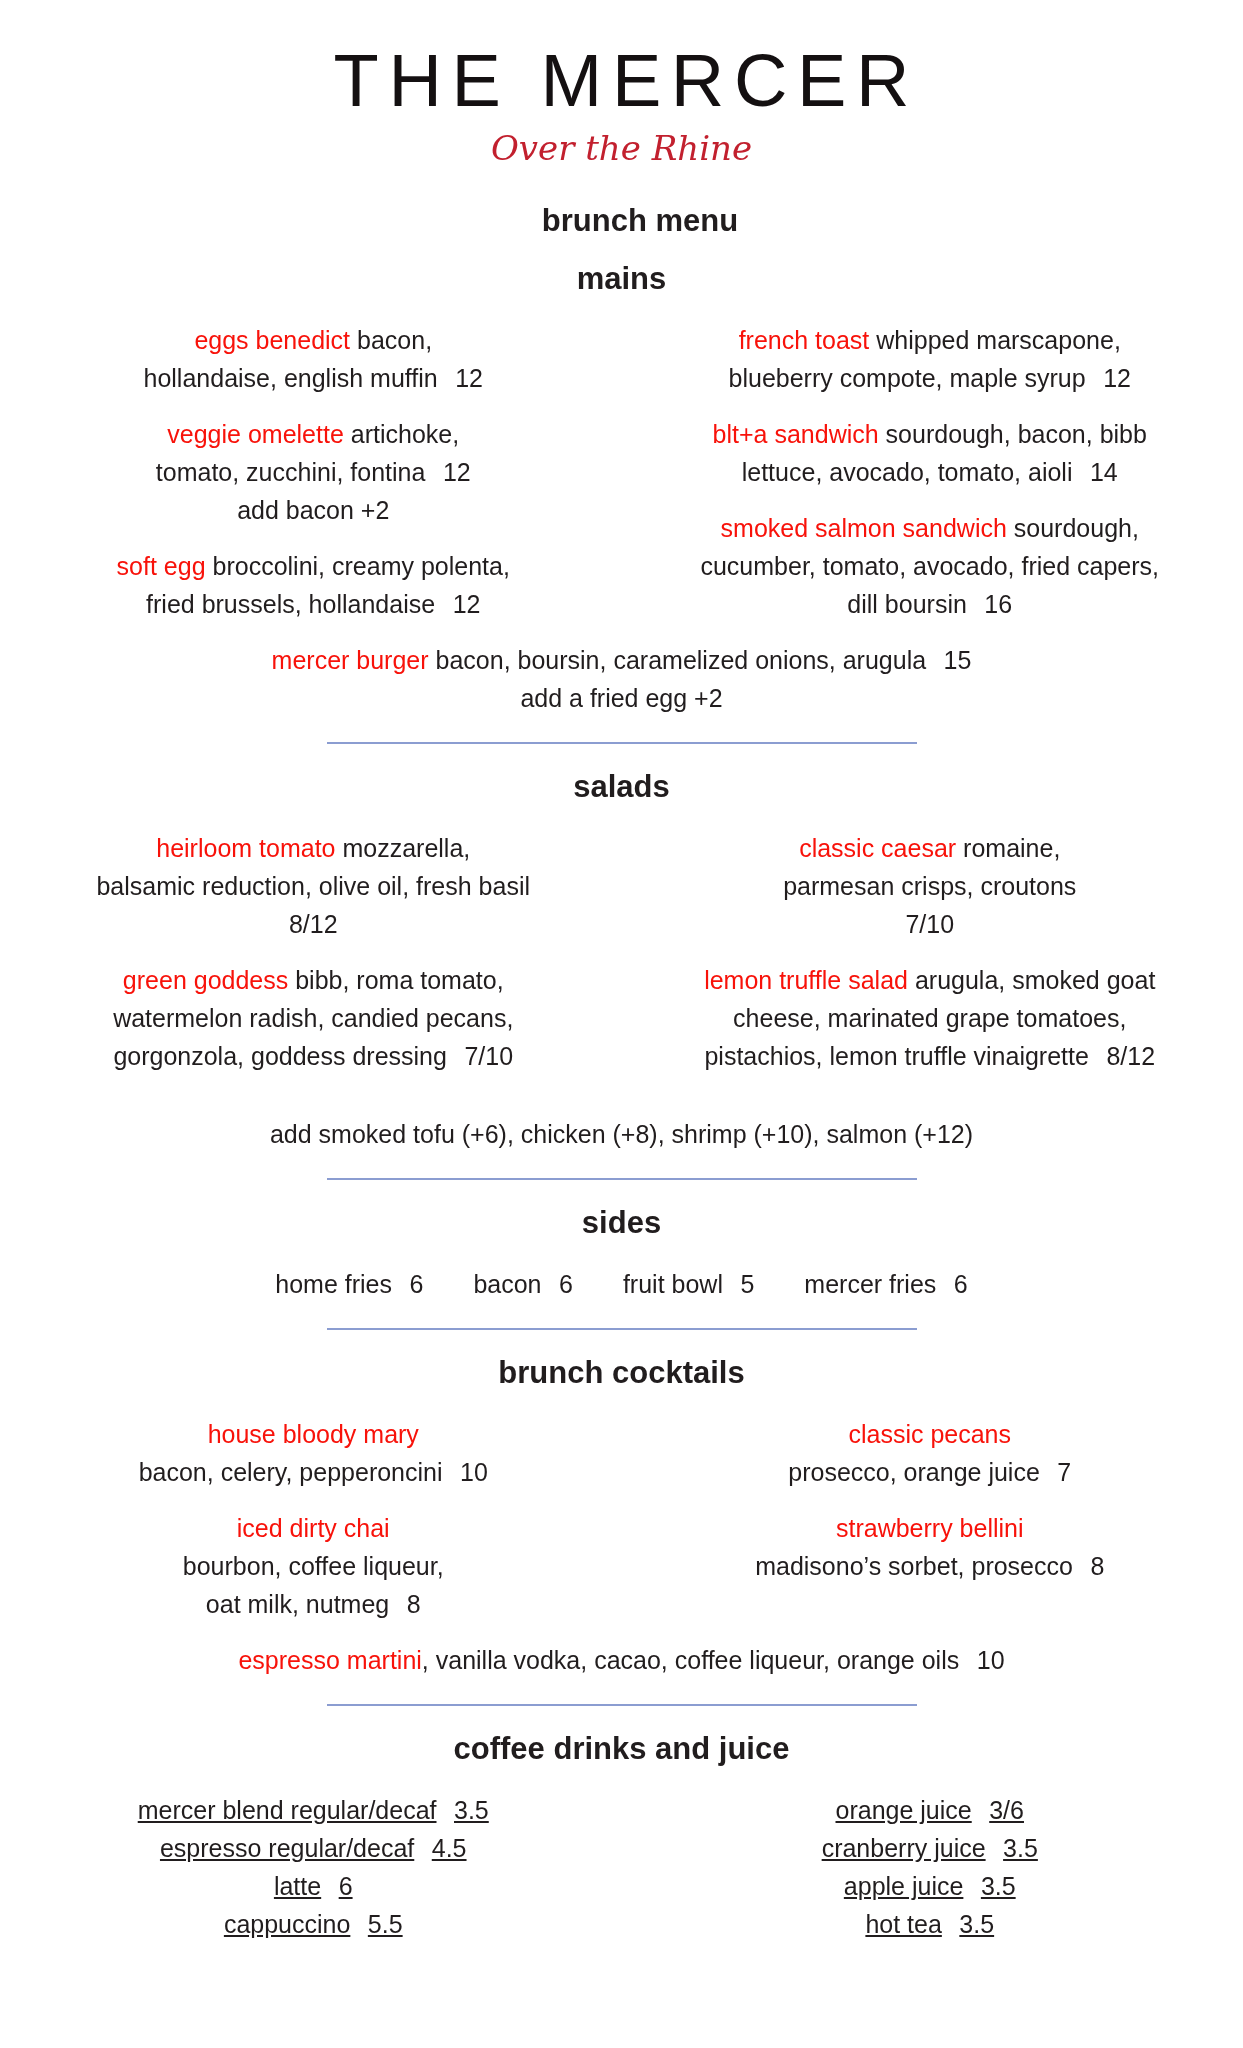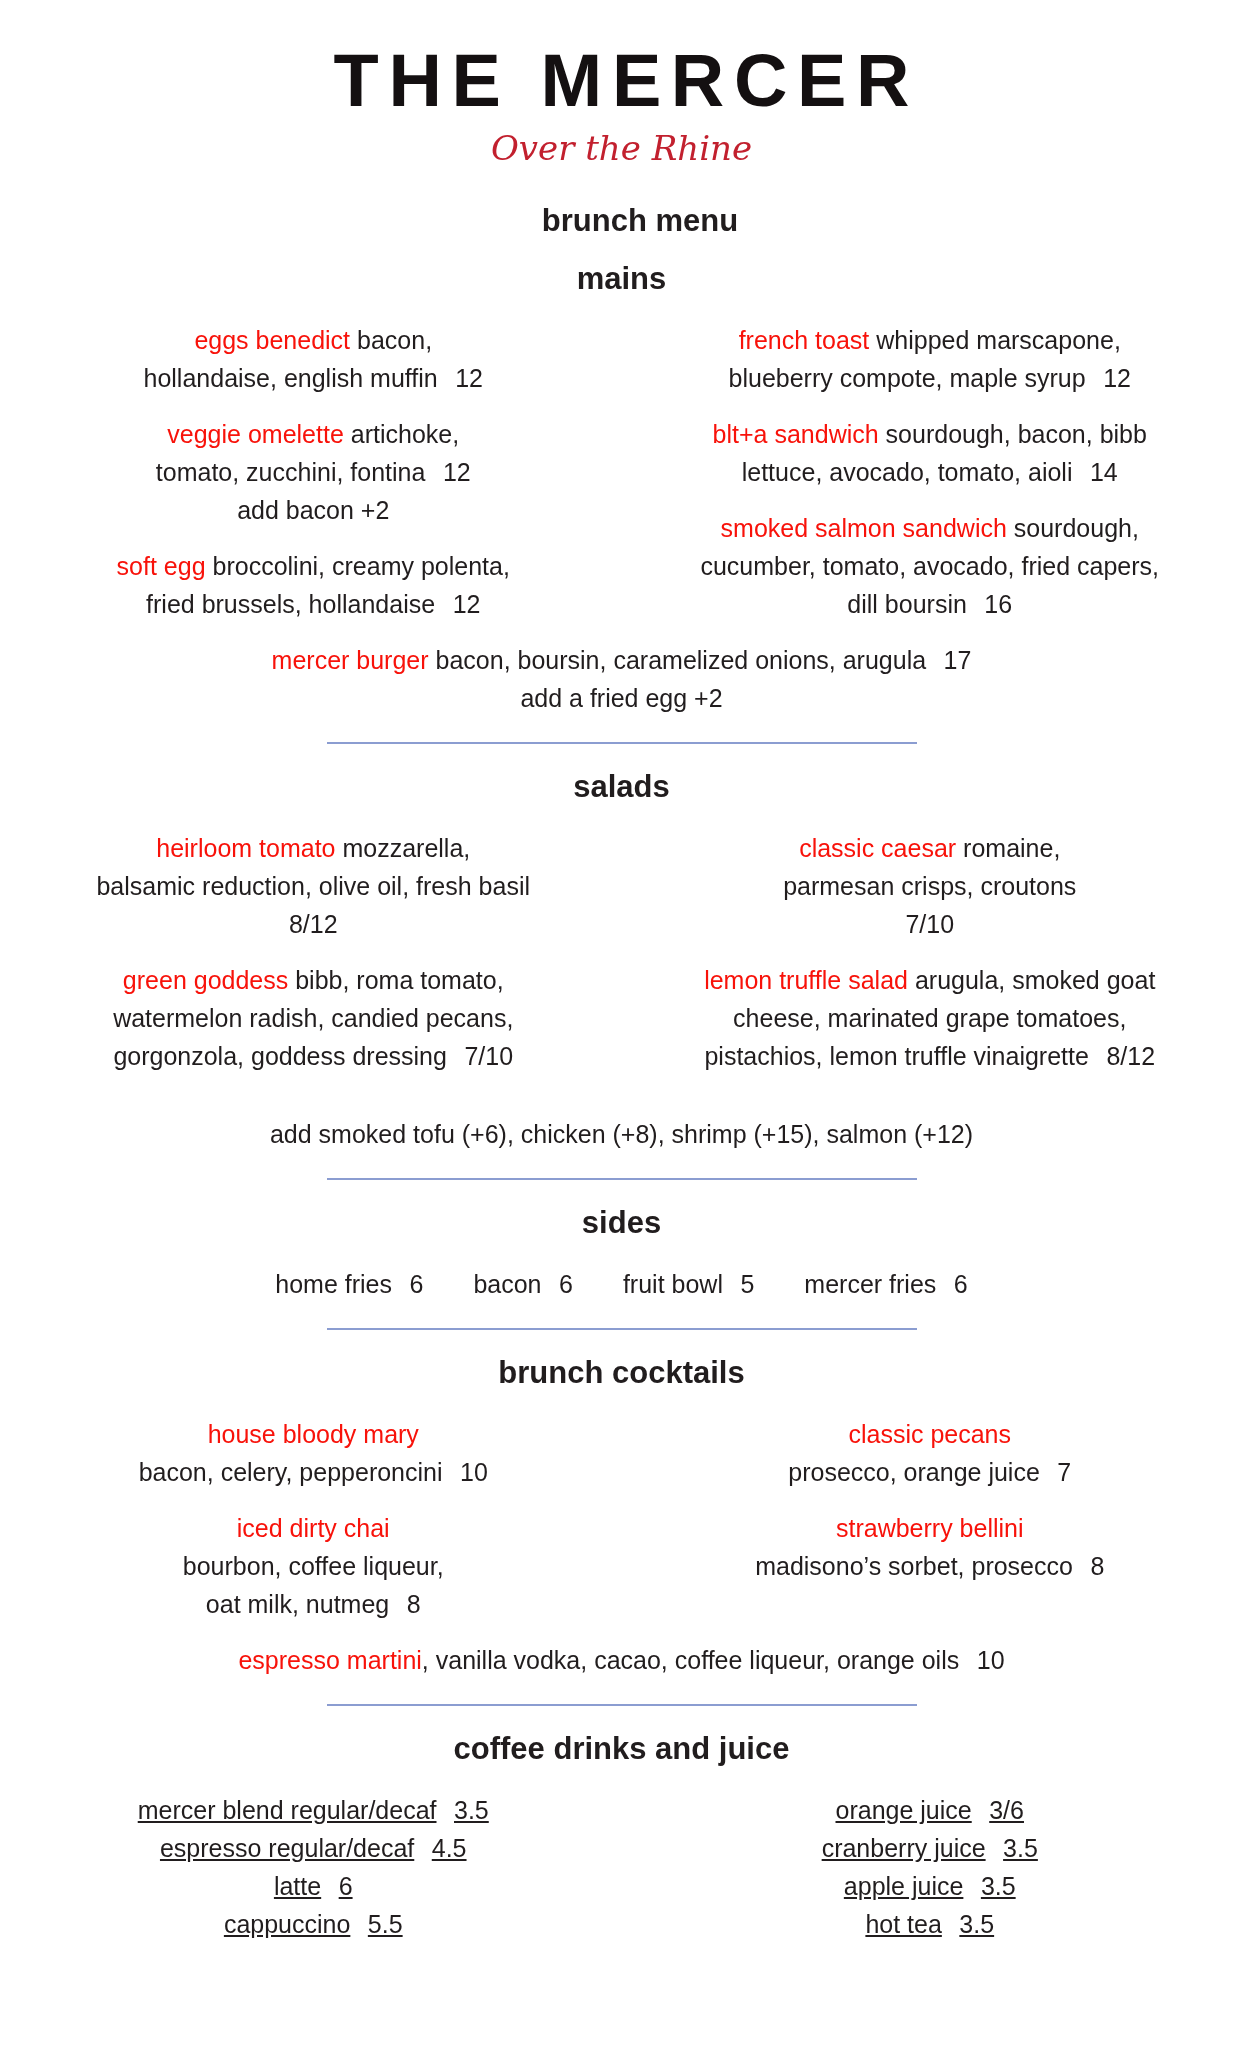--- a/index.html
+++ b/index.html
@@ -11,21 +11,21 @@
     background: #ffffff;
     color: #211d1e;
     font-family: "Liberation Sans", sans-serif;
     text-align: center;
   }
   .page { padding-top: 44px; }
 
   .wordmark {
     font-size: 74px;
     line-height: 1;
-    font-weight: 700;
+    font-weight: 400;
     letter-spacing: 0.13em;
     text-indent: 0.13em;
     color: #141011;
   }
   .tagline {
     margin-top: 10px;
     font-family: "DejaVu Serif", serif;
     font-style: italic;
     font-size: 34px;
     line-height: 1.2;
@@ -95,41 +95,41 @@
     <div>
       <p class="item"><span class="item-name">french toast</span><span class="item-desc"> whipped marscapone,
 blueberry compote, maple syrup</span><span class="price">12</span></p>
       <p class="item"><span class="item-name">blt+a sandwich</span><span class="item-desc"> sourdough, bacon, bibb
 lettuce, avocado, tomato, aioli</span><span class="price">14</span></p>
       <p class="item"><span class="item-name">smoked salmon sandwich</span><span class="item-desc"> sourdough,
 cucumber, tomato, avocado, fried capers,
 dill boursin</span><span class="price">16</span></p>
     </div>
   </div>
-  <p class="item feature"><span class="item-name">mercer burger</span><span class="item-desc"> bacon, boursin, caramelized onions, arugula</span><span class="price">17</span><span class="extra">add a fried egg +2</span></p>
+  <p class="item feature"><span class="item-name">mercer burger</span><span class="item-desc"> bacon, boursin, caramelized onions, arugula</span><span class="price">15</span><span class="extra">add a fried egg +2</span></p>
   <div class="divider"></div>
 
   <div class="section-title">salads</div>
   <div class="cols">
     <div>
       <p class="item"><span class="item-name">heirloom tomato</span><span class="item-desc"> mozzarella,
 balsamic reduction, olive oil, fresh basil</span><span class="price price-block">8/12</span></p>
       <p class="item"><span class="item-name">green goddess</span><span class="item-desc"> bibb, roma tomato,
 watermelon radish, candied pecans,
 gorgonzola, goddess dressing</span><span class="price">7/10</span></p>
     </div>
     <div>
       <p class="item"><span class="item-name">classic caesar</span><span class="item-desc"> romaine,
 parmesan crisps, croutons</span><span class="price price-block">7/10</span></p>
       <p class="item"><span class="item-name">lemon truffle salad</span><span class="item-desc"> arugula, smoked goat
 cheese, marinated grape tomatoes,
 pistachios, lemon truffle vinaigrette</span><span class="price">8/12</span></p>
     </div>
   </div>
-  <p class="addons">add smoked tofu (+6), chicken (+8), shrimp (+15), salmon (+12)</p>
+  <p class="addons">add smoked tofu (+6), chicken (+8), shrimp (+10), salmon (+12)</p>
   <div class="divider"></div>
 
   <div class="section-title">sides</div>
   <div class="sides-row">
     <span><span>home fries</span><span class="price">6</span></span>
     <span><span>bacon</span><span class="price">6</span></span>
     <span><span>fruit bowl</span><span class="price">5</span></span>
     <span><span>mercer fries</span><span class="price">6</span></span>
   </div>
   <div class="divider"></div>

